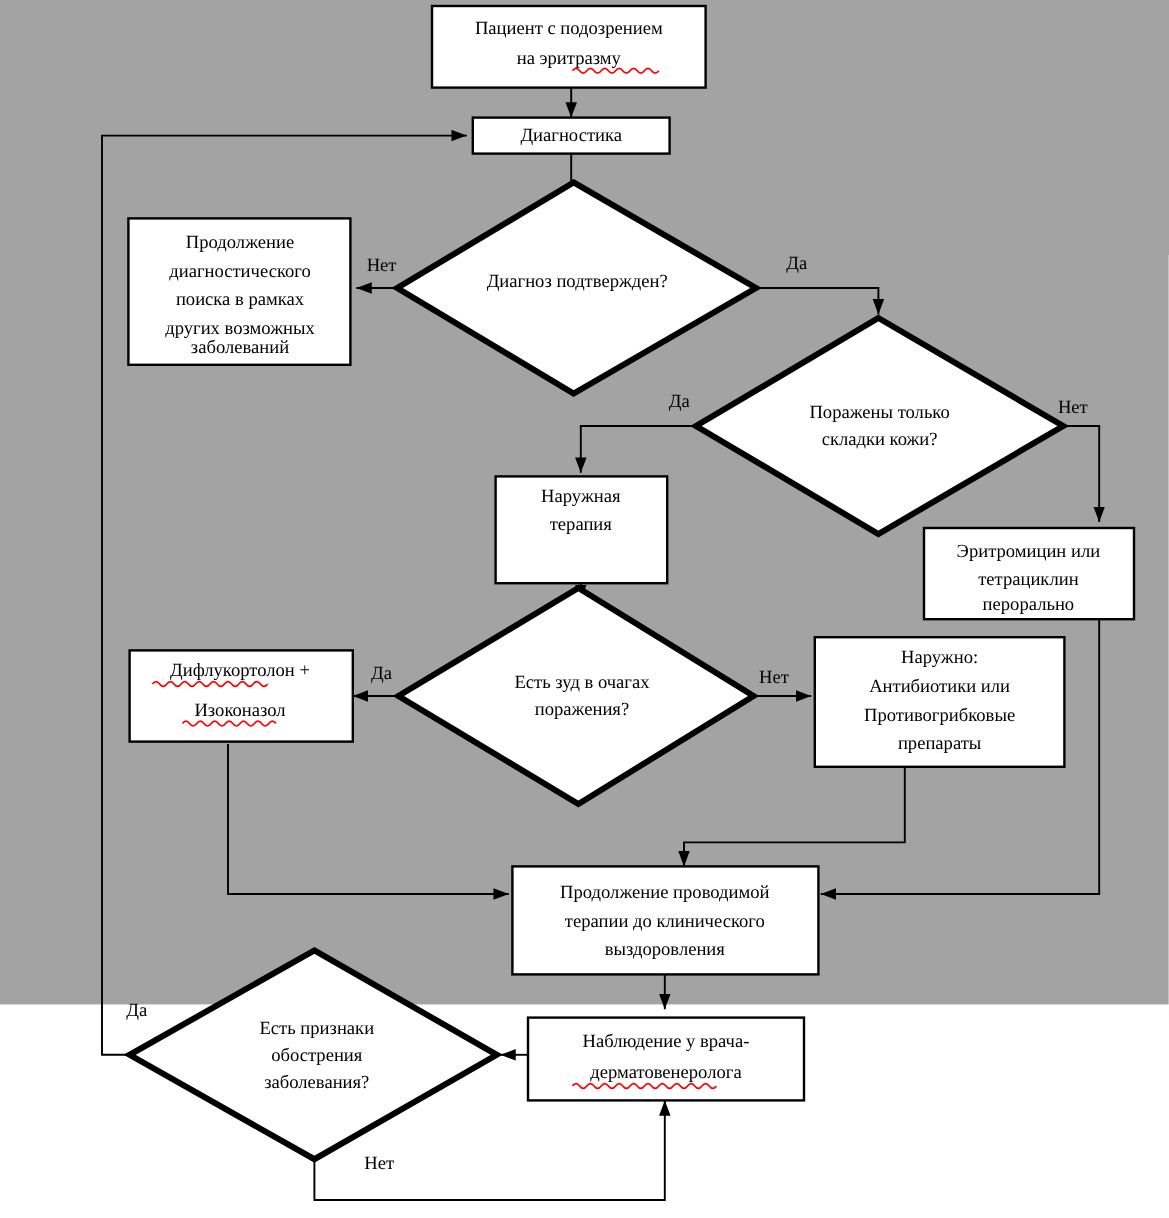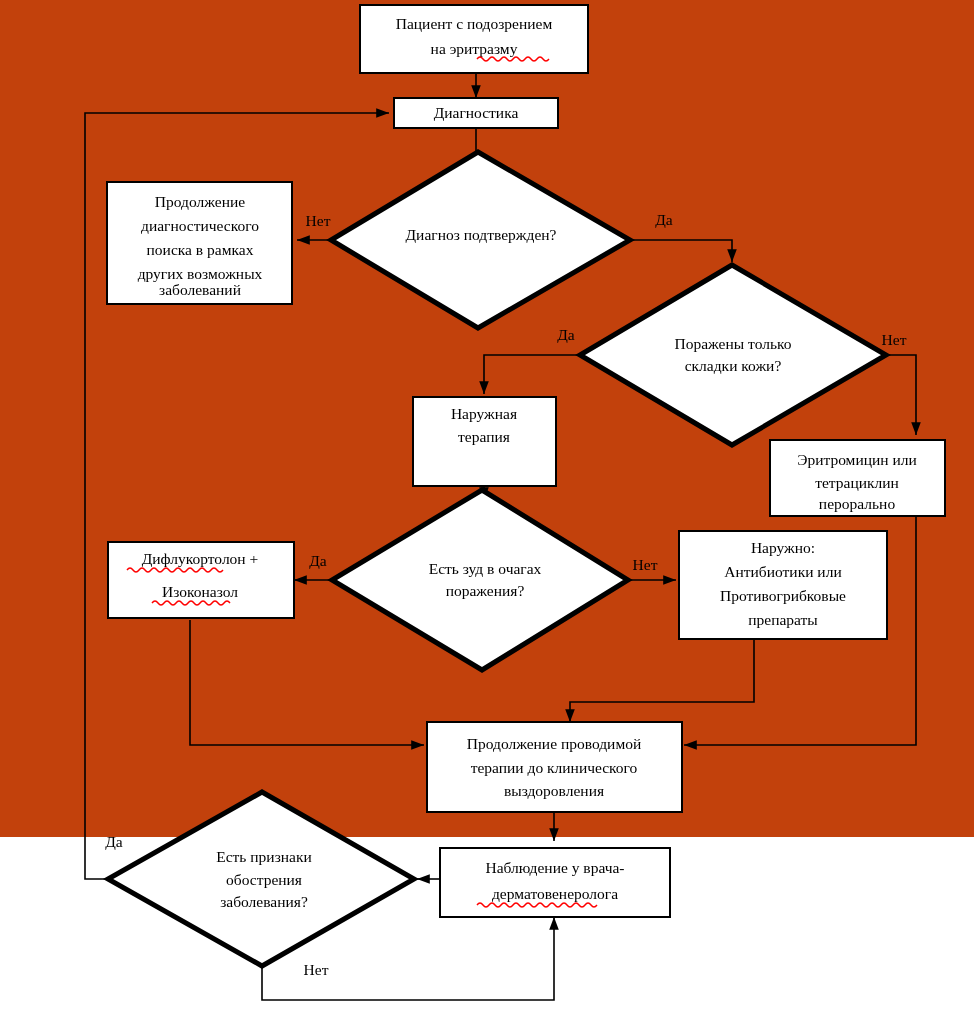--- a/index.html
+++ b/index.html
@@ -10,21 +10,21 @@
   body {
     width: 974px;
     height: 1015px;
     font-family: "Liberation Serif", "DejaVu Serif", serif;
     overflow: hidden;
   }
   #flowchart-root {
     position: relative;
     width: 974px;
     height: 837px;
-    background: #c2410c;
+    background: #a3a3a3;
   }
   svg#flow-svg {
     position: absolute;
     left: 0;
     top: 0;
     width: 974px;
     height: 1015px;
   }
   .node-box {
     fill: #ffffff;

